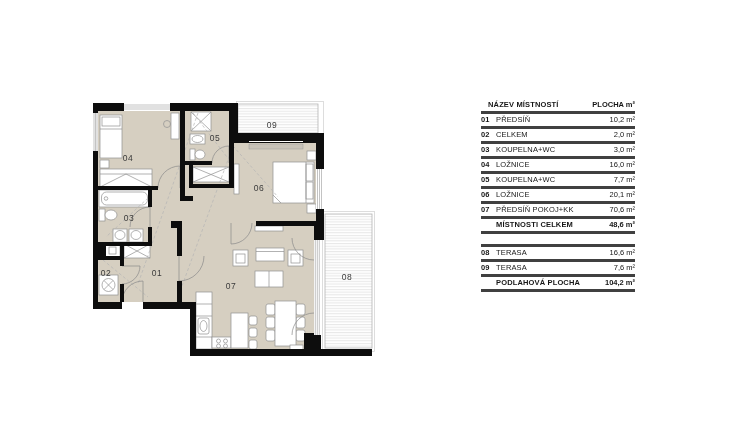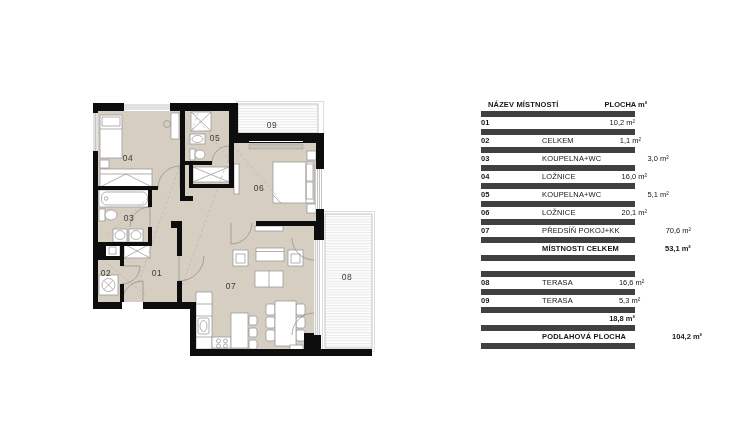--- a/index.html
+++ b/index.html
@@ -2,21 +2,21 @@
 <html><head>
 <meta charset="utf-8">
 <style>
   html,body{margin:0;padding:0;background:#fff;}
   body{width:731px;height:443px;position:relative;overflow:hidden;
        font-family:"Liberation Sans",sans-serif;-webkit-font-smoothing:antialiased;}
   #plan-svg{position:absolute;left:0;top:0;}
   .room-label{font-family:"Liberation Sans",sans-serif;font-size:8.5px;fill:#3a3a3a;letter-spacing:.4px;}
   
   .area-table{position:absolute;left:481px;top:99px;width:154px;font-size:7.5px;color:#161616;}
-  .trow{display:flex;align-items:center;height:12px;border-bottom:6px solid #404040;line-height:12px;gap:46px;}
+  .trow{display:flex;align-items:center;height:12px;border-bottom:3px solid #404040;line-height:12px;}
   .trow .num{width:15px;font-weight:bold;flex:0 0 auto;}
   .trow .nm{flex:1 1 auto;letter-spacing:.15px;white-space:nowrap;}
   .trow .ar{flex:0 0 auto;margin-left:auto;text-align:right;white-space:nowrap;}
   .trow.thead{font-weight:bold;}
   .trow.thead .nm{padding-left:7px;}
   .trow.total .nm,.trow.total .ar{font-weight:bold;}
   .trow.gap-row{height:10px;}
 </style>
 </head>
 <body>
@@ -299,74 +299,70 @@
 </svg>
 
 <div class="area-table">
   <div class="trow thead">
     <span class="nm">NÁZEV MÍSTNOSTÍ</span>
     <span class="ar">PLOCHA m²</span>
   </div>
 
   <div class="trow">
     <span class="num">01</span>
+    <span class="nm">PŘEDSÍŇ</span>
     <span class="ar">10,2 m²</span>
   </div>
   <div class="trow">
     <span class="num">02</span>
     <span class="nm">CELKEM</span>
-    <span class="ar">1,1 m²</span>
+    <span class="ar">2,0 m²</span>
   </div>
   <div class="trow">
     <span class="num">03</span>
     <span class="nm">KOUPELNA+WC</span>
     <span class="ar">3,0 m²</span>
   </div>
   <div class="trow">
     <span class="num">04</span>
     <span class="nm">LOŽNICE</span>
     <span class="ar">16,0 m²</span>
   </div>
   <div class="trow">
     <span class="num">05</span>
     <span class="nm">KOUPELNA+WC</span>
-    <span class="ar">5,1 m²</span>
+    <span class="ar">7,7 m²</span>
   </div>
   <div class="trow">
     <span class="num">06</span>
     <span class="nm">LOŽNICE</span>
     <span class="ar">20,1 m²</span>
   </div>
   <div class="trow">
     <span class="num">07</span>
     <span class="nm">PŘEDSÍŇ POKOJ+KK</span>
     <span class="ar">70,6 m²</span>
   </div>
 
   <div class="trow total">
     <span class="num"></span>
     <span class="nm">MÍSTNOSTI CELKEM</span>
-    <span class="ar">53,1 m²</span>
+    <span class="ar">48,6 m²</span>
   </div>
 
   <div class="trow gap-row"></div>
 
   <div class="trow">
     <span class="num">08</span>
     <span class="nm">TERASA</span>
     <span class="ar">16,6 m²</span>
   </div>
   <div class="trow">
     <span class="num">09</span>
     <span class="nm">TERASA</span>
-    <span class="ar">5,3 m²</span>
-  </div>
-  <div class="trow total">
-    <span class="num"></span>
-    <span class="nm"></span>
-    <span class="ar">18,8 m²</span>
+    <span class="ar">7,6 m²</span>
   </div>
   <div class="trow total">
     <span class="num"></span>
     <span class="nm">PODLAHOVÁ PLOCHA</span>
     <span class="ar">104,2 m²</span>
   </div>
 </div>
 
 </body></html>

